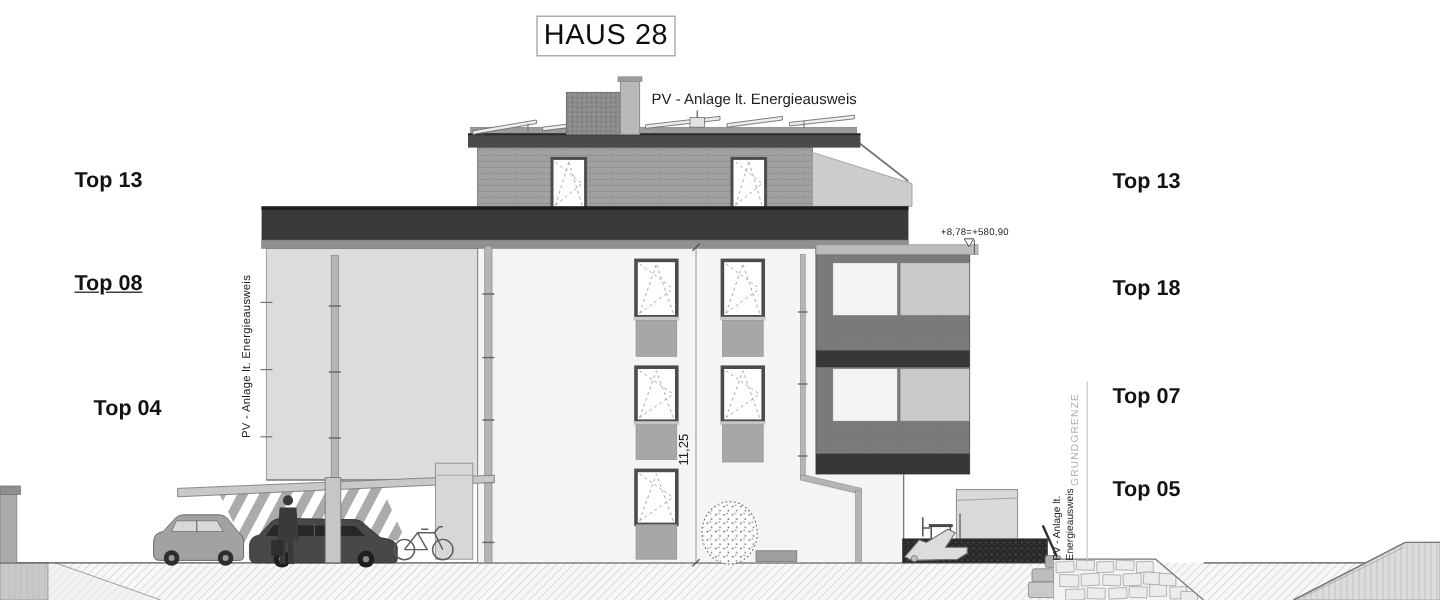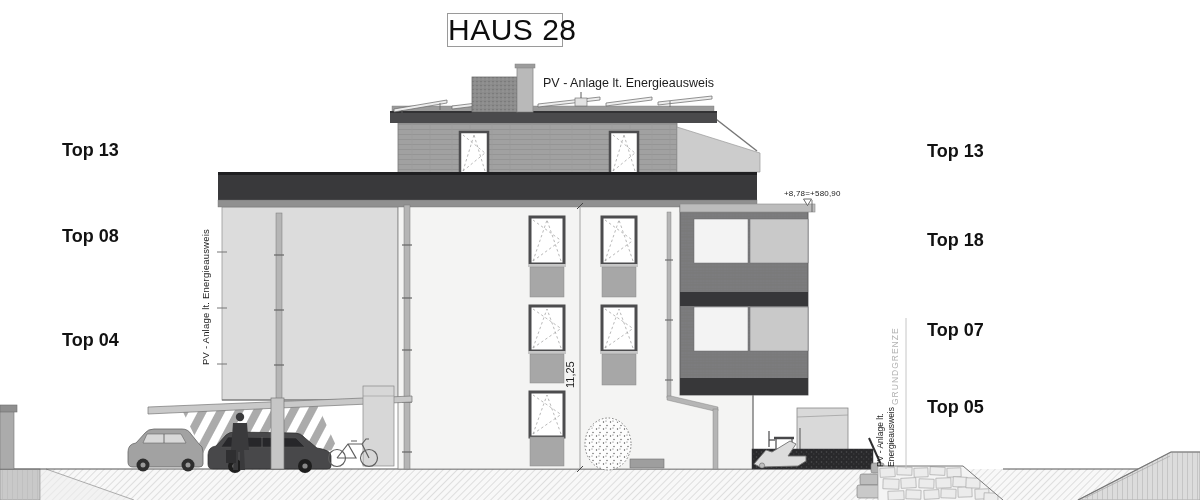--- a/index.html
+++ b/index.html
@@ -1,21 +1,21 @@
 <!DOCTYPE html>
 <html><head>
 <meta charset="utf-8">
 <style>
   html,body{margin:0;padding:0;background:#fff;}
   .canvas{position:relative;width:1200px;height:500px;background:#ffffff;overflow:hidden;
           font-family:"Liberation Sans",sans-serif;}
   .canvas svg{position:absolute;left:0;top:0;}
   .t{position:absolute;white-space:nowrap;color:#141414;}
   .title-box{left:447px;top:13px;width:114px;height:32px;border:1px solid #9a9a9a;
-             font-size:30px;line-height:31px;text-align:center;letter-spacing:0.5px;color:#0d0d0d;}
+             font-size:24px;line-height:31px;text-align:center;letter-spacing:0.5px;color:#0d0d0d;}
   .toplabel{font-weight:bold;font-size:18px;color:#121212;}
   .lL{left:62px;}  .lR{left:927px;}
   .pv-roof{left:543px;top:76px;font-size:12.5px;color:#1c1c1c;}
   .elev{left:784px;top:189px;font-size:8px;color:#222;letter-spacing:0.2px;}
   .vtext{writing-mode:vertical-rl;transform:rotate(180deg);}
   .dim{left:564px;top:352px;height:36px;font-size:11px;color:#222;}
   .pv-left{left:200px;top:231px;height:134px;font-size:9.5px;color:#1c1c1c;letter-spacing:0.2px;}
   .grenz{left:890px;top:327px;height:78px;font-size:8.5px;color:#b2b2b2;letter-spacing:1px;}
   .pv-r1{left:875px;top:401px;height:66px;font-size:8.5px;color:#1c1c1c;}
   .pv-r2{left:886px;top:403px;height:64px;font-size:8.5px;color:#1c1c1c;}
@@ -350,22 +350,22 @@
     <rect x="0" y="411" width="14" height="58" fill="#ababab" stroke="#777" stroke-width="0.6"></rect>
     <rect x="0" y="405" width="17" height="7" fill="#8f8f8f" stroke="#6f6f6f" stroke-width="0.6"></rect>
   </g>
   <line x1="906" y1="318" x2="906" y2="469" stroke="#c6c6c6" stroke-width="1"></line>
 </svg>
 
   <div class="t title-box">HAUS 28</div>
   <div class="t pv-roof">PV - Anlage lt. Energieausweis</div>
 
   <div class="t toplabel lL" style="top:140px;">Top 13</div>
-  <div class="t toplabel lL" style="top:226px;">Top 08</div>
-  <div class="t toplabel lL" style="top:330px;">Top 04</div>
+  <div class="t toplabel lL" style="top:226px;text-decoration:underline;">Top 08</div>
+  <div class="t toplabel lL" style="top:330px;margin-left:16px;">Top 04</div>
 
   <div class="t toplabel lR" style="top:141px;">Top 13</div>
   <div class="t toplabel lR" style="top:230px;">Top 18</div>
   <div class="t toplabel lR" style="top:320px;">Top 07</div>
   <div class="t toplabel lR" style="top:397px;">Top 05</div>
 
   <div class="t elev">+8,78=+580,90</div>
   <div class="t vtext dim">11,25</div>
   <div class="t vtext pv-left">PV - Anlage lt. Energieausweis</div>
   <div class="t vtext grenz">GRUNDGRENZE</div>

